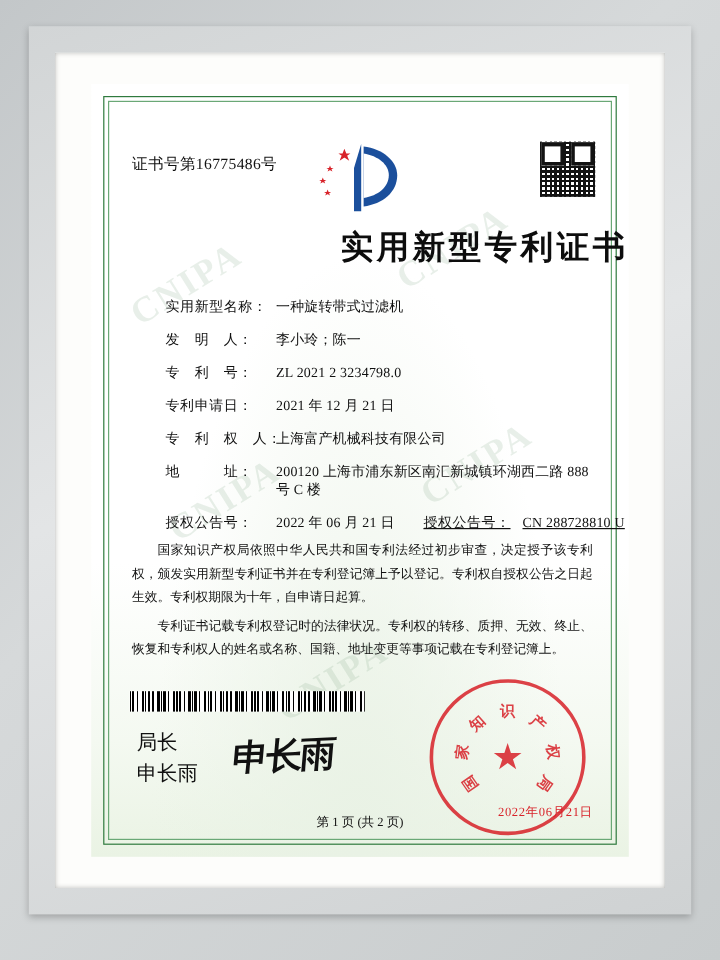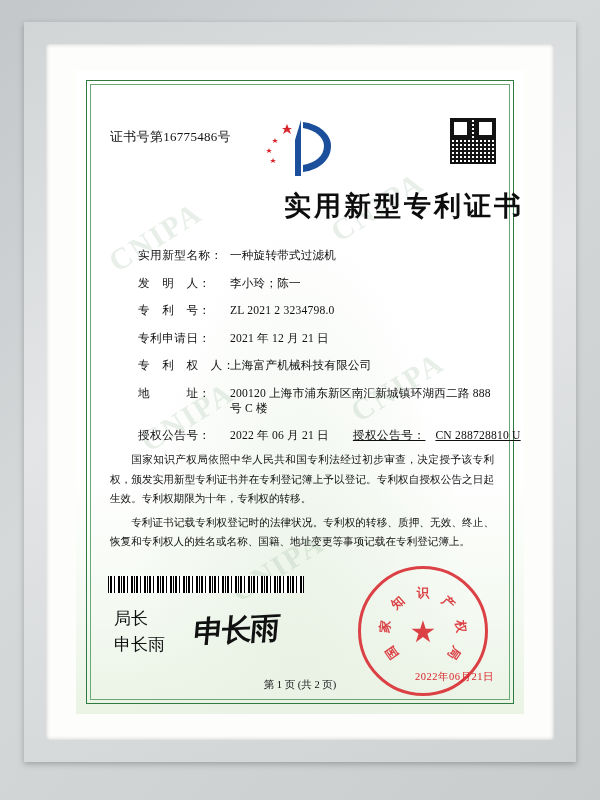--- a/index.html
+++ b/index.html
@@ -298,21 +298,21 @@
         <div class="flabel">授权公告号：</div>
         <div class="fval">2022 年 06 月 21 日</div>
         <div class="pair2">
           <div class="flabel2">授权公告号：</div>
           <div class="fval">CN 288728810 U</div>
         </div>
       </div>
     </div>
 
     <div class="paras">
-      <p>国家知识产权局依照中华人民共和国专利法经过初步审查，决定授予该专利权，颁发实用新型专利证书并在专利登记簿上予以登记。专利权自授权公告之日起生效。专利权期限为十年，专利权的转移。</p>
+      <p>国家知识产权局依照中华人民共和国专利法经过初步审查，决定授予该专利权，颁发实用新型专利证书并在专利登记簿上予以登记。专利权自授权公告之日起生效。专利权期限为十年，自申请日起算。</p>
       <p>专利证书记载专利权登记时的法律状况。专利权的转移、质押、无效、终止、恢复和专利权人的姓名或名称、国籍、地址变更等事项记载在专利登记簿上。</p>
     </div>
 
     <div class="barcode"></div>
 
     <div class="sig-label">
       <div>局长</div>
       <div>申长雨</div>
     </div>
     <div class="sig-hand">申长雨</div>

